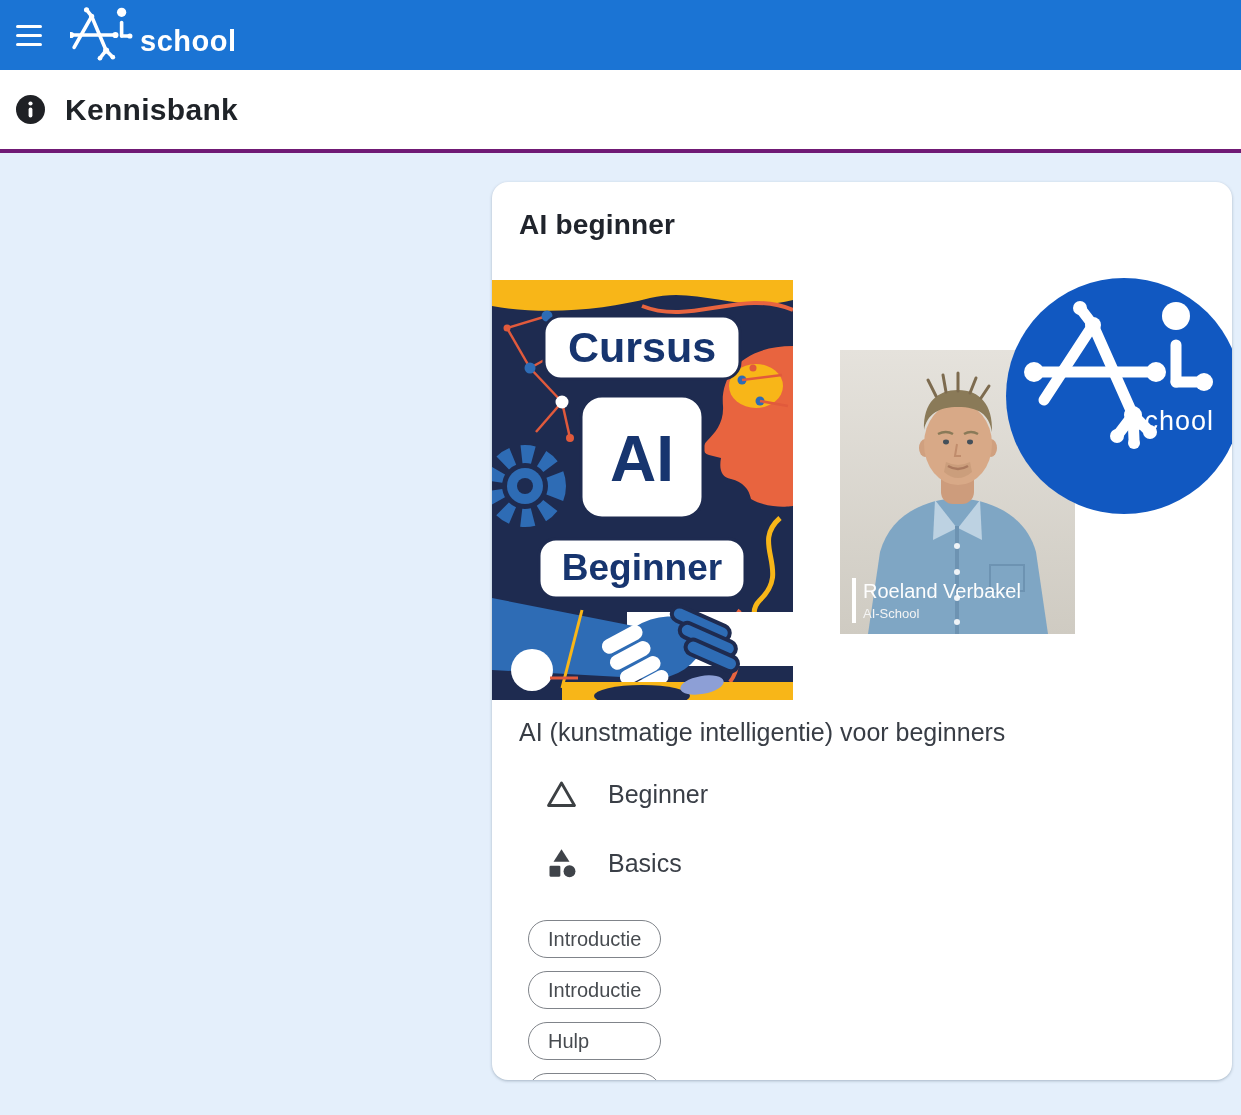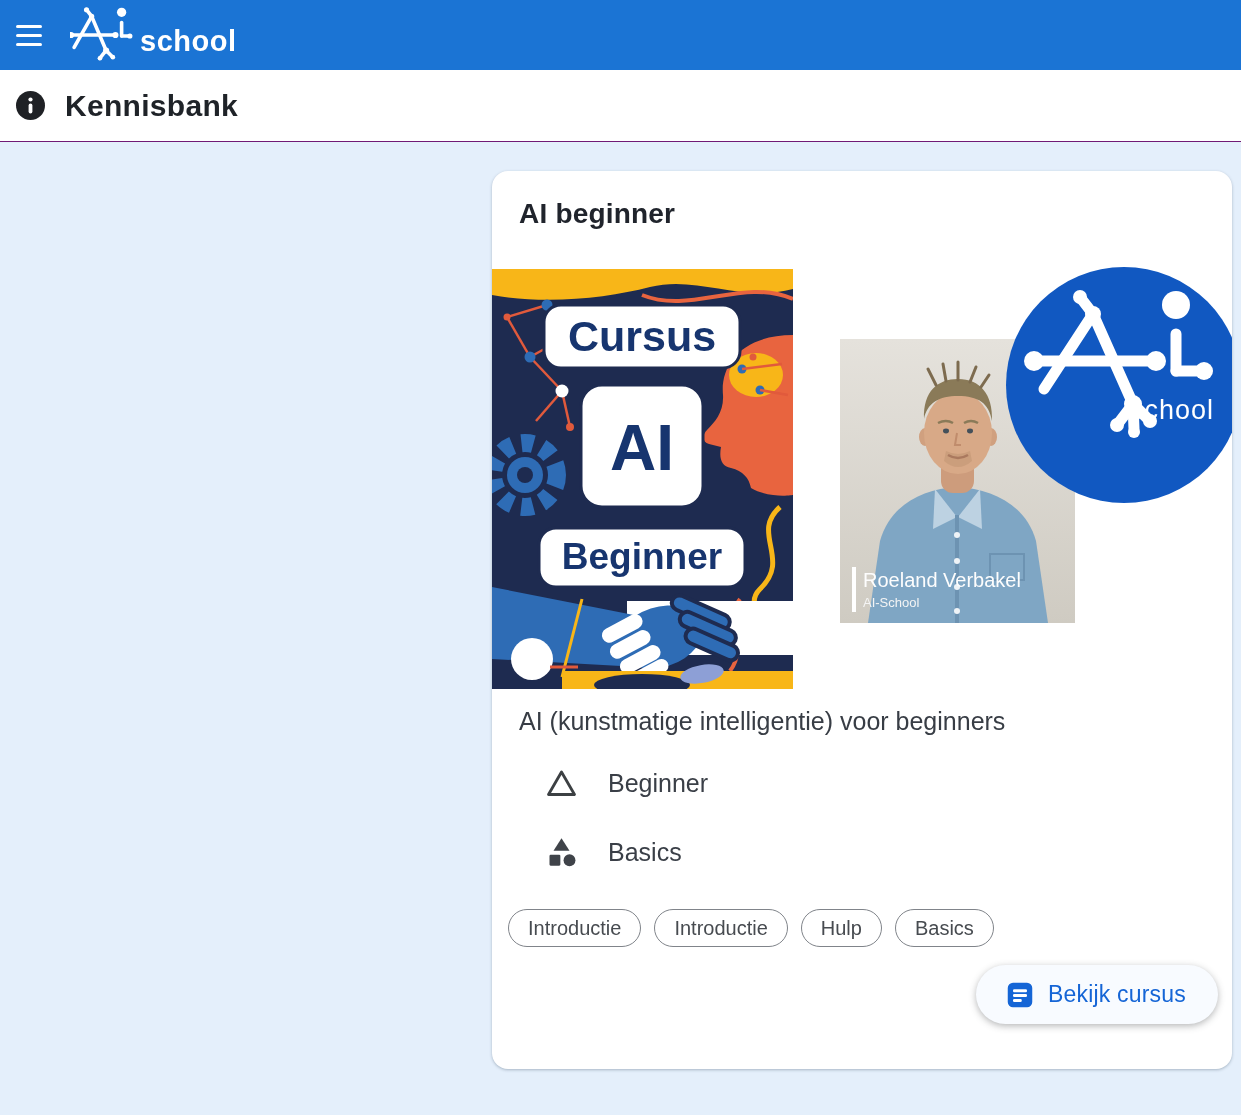--- a/index.html
+++ b/index.html
@@ -23,22 +23,22 @@
   .menu-btn span { display: block; width: 26px; height: 3px; background: #fff; border-radius: 2px; }
   .brand { display: flex; align-items: flex-end; }
   .brand svg { display: block; }
   .brand-text {
     color: #fff; font-size: 29px; font-weight: 600; letter-spacing: .5px;
     margin-left: 6px; margin-bottom: 9px; line-height: 1;
   }
 
   
   .pagebar {
-    height: 72px; background: #fff; display: flex; align-items: center;
-    padding: 12px 16px; border-bottom: 1px solid #701a75;
+    height: 83px; background: #fff; display: flex; align-items: center;
+    padding: 12px 16px; border-bottom: 4px solid #701a75;
   }
   .pagebar h1 { font-size: 30px; font-weight: 700; color: #1f2328; margin-left: 20px; letter-spacing: .3px; }
 
   
   .content { position: relative; width: 100%; height: 944px; background: #e4effb; }
 
   .card {
     position: absolute; left: 492px; top: 29px; width: 740px; height: 898px;
     background: #fff; border-radius: 16px; overflow: hidden;
     box-shadow: 0 1px 3px rgba(90,110,130,.45);
@@ -52,21 +52,21 @@
   .logo-badge { position: absolute; left: 514px; top: 96px; width: 236px; height: 236px; z-index: 3; }
 
   .card-desc { position: absolute; left: 27px; top: 536px; font-size: 25px; color: #383d45; text-align: right; }
 
   .detail-row { position: absolute; left: 53px; display: flex; align-items: center; gap: 30px; }
   .detail-row.r1 { top: 597px; }
   .detail-row.r2 { top: 665px; }
   .detail-row .lbl { font-size: 25px; color: #3a3f47; }
   .detail-row svg { display: block; }
 
-  .tags { position: absolute; left: 16px; top: 738px; display: flex; gap: 13px; }
+  .tags { position: absolute; left: 36px; top: 738px; display: flex; gap: 13px; flex-direction: column; }
   .chip {
     height: 38px; border: 1.5px solid #80848a; border-radius: 19px;
     background: #fff; display: flex; align-items: center; padding: 0 19px;
     font-size: 20px; color: #474b50; cursor: pointer; font-family: inherit;
   }
 
   .action-btn {
     position: absolute; right: 14px; top: 794px; height: 59px;
     border: none; border-radius: 30px; background: #f8fbff;
     box-shadow: 0 2px 7px rgba(60,64,67,.38);
@@ -288,24 +288,15 @@
       <span class="lbl">Basics</span>
     </div>
 
     <div class="tags">
       <button class="chip">Introductie</button>
       <button class="chip">Introductie</button>
       <button class="chip">Hulp</button>
       <button class="chip">Basics</button>
     </div>
 
-    <button class="action-btn">
-      <svg width="28" height="28" viewBox="0 0 24 24">
-        <rect x="1.5" y="1.5" width="21" height="21" rx="4.5" fill="#1565d6"></rect>
-        <rect x="6" y="7" width="12" height="2.6" rx="1.1" fill="#fff"></rect>
-        <rect x="6" y="11.2" width="12" height="2.6" rx="1.1" fill="#fff"></rect>
-        <rect x="6" y="15.4" width="7.5" height="2.6" rx="1.1" fill="#fff"></rect>
-      </svg>
-      <span class="albl">Bekijk cursus</span>
-    </button>
 
   </section>
 </main>
 
 </body></html>

